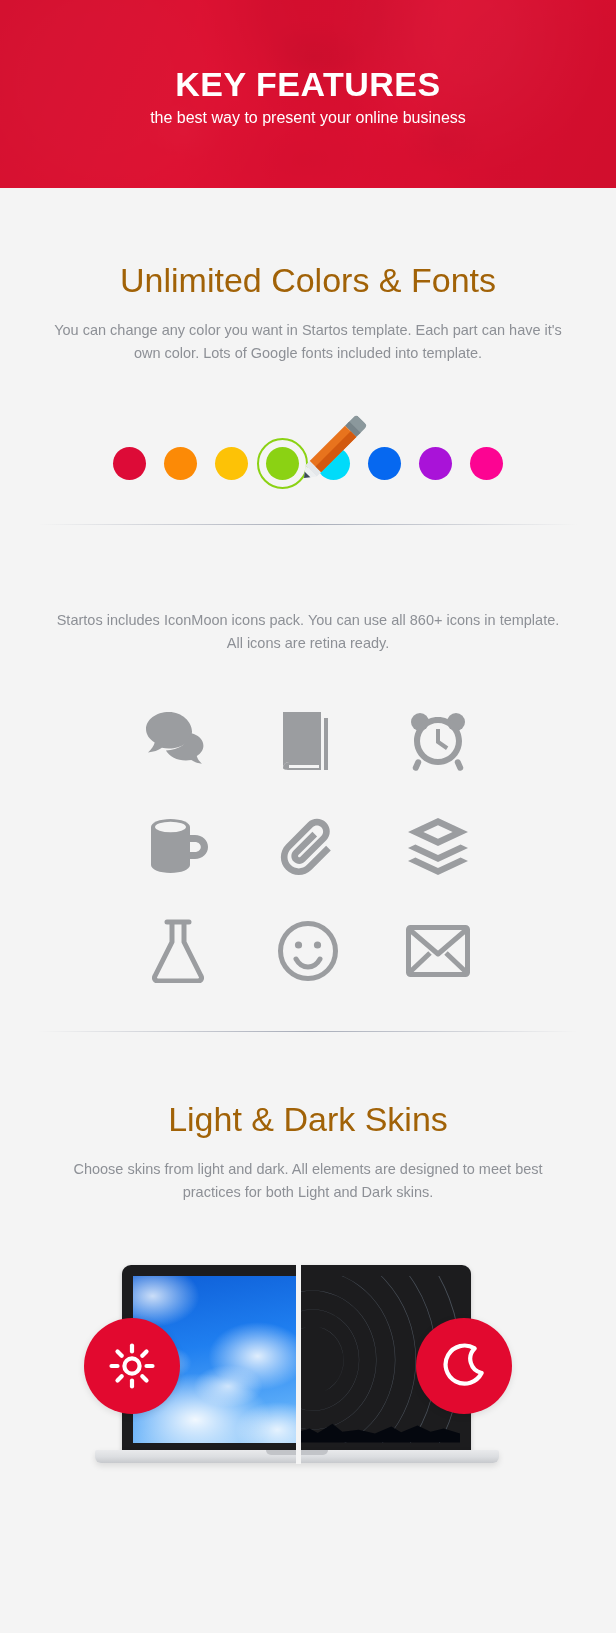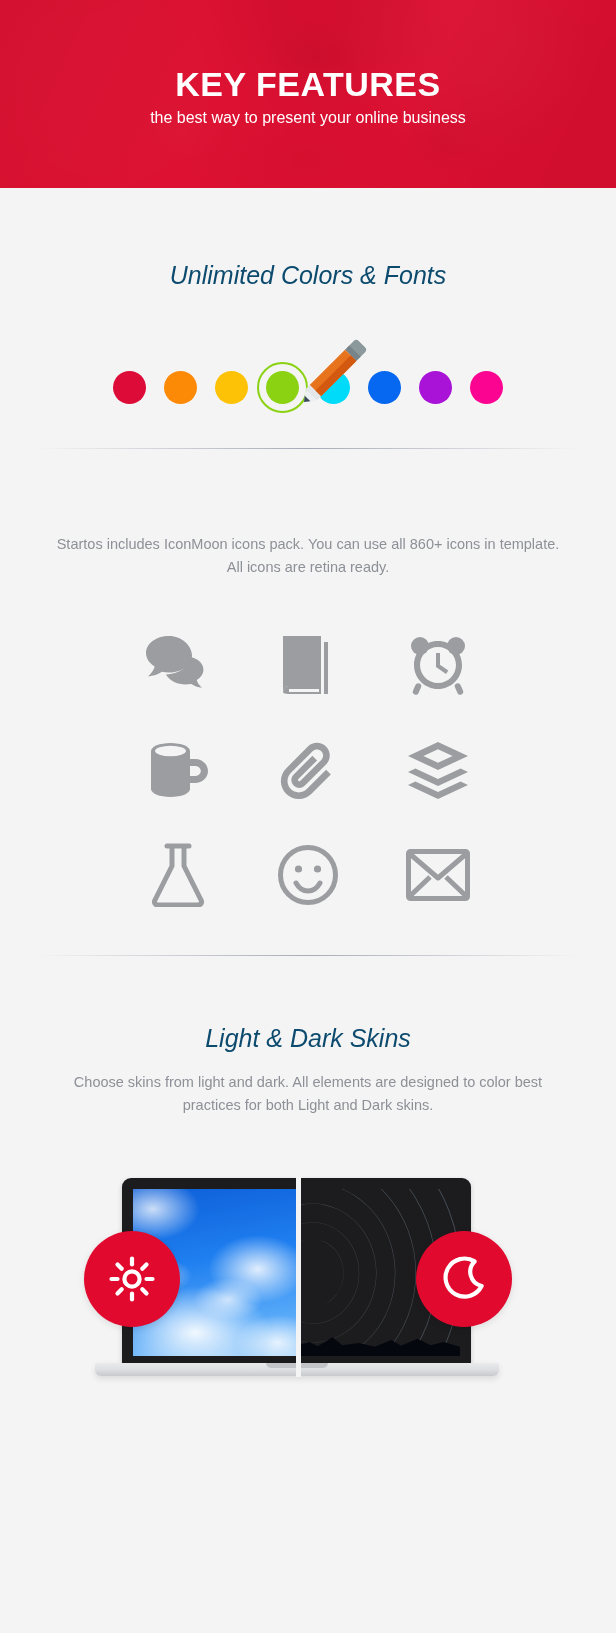--- a/index.html
+++ b/index.html
@@ -78,26 +78,25 @@
 
   
   .section {
     position: relative;
     width: 616px;
     box-sizing: border-box;
     padding: 0 36px;
     text-align: center;
   }
   .section-title {
-    font-size: 25px;
+    font-size: 34px;
     font-weight: 400;
-    color: #0c4a6e;
+    color: #a16207;
     margin: 0;
     line-height: 1.2;
-    font-style: italic;
   }
   .section-desc {
     font-size: 14.5px;
     font-weight: 400;
     color: #8d9096;
     line-height: 1.62;
     margin: 18px auto 0 auto;
     max-width: 510px;
   }
   .divider {
@@ -291,20 +290,21 @@
   <div class="hero-photo"></div>
   <div class="hero-tint"></div>
   <div class="hero-inner">
     <h1 class="hero-title">KEY FEATURES</h1>
     <p class="hero-sub">the best way to present your online business</p>
   </div>
 </div>
 
 <div class="section" id="sec-colors">
   <h2 class="section-title">Unlimited Colors &amp; Fonts</h2>
+  <p class="section-desc">You can change any color you want in Startos template. Each part can have it's own color. Lots of Google fonts included into template.</p>
 
   <div class="swatch-row">
     <div class="swatch" style="background: rgb(221, 11, 55);"></div>
     <div class="swatch" style="background: rgb(252, 138, 6);"></div>
     <div class="swatch" style="background: rgb(253, 194, 6);"></div>
     <div class="swatch selected" style="background: rgb(139, 210, 19);"></div>
     <div class="swatch" style="background: rgb(0, 219, 250);"></div>
     <div class="swatch" style="background: rgb(6, 104, 240);"></div>
     <div class="swatch" style="background: rgb(169, 19, 216);"></div>
     <div class="swatch" style="background: rgb(252, 4, 146);"></div>
@@ -400,21 +400,21 @@
       </svg>
     </div>
 
   </div>
 </div>
 
 <div class="divider" style="margin-top:43px"></div>
 
 <div class="section" id="sec-skins">
   <h2 class="section-title">Light &amp; Dark Skins</h2>
-  <p class="section-desc">Choose skins from light and dark. All elements are designed to color best practices for both Light and Dark skins.</p>
+  <p class="section-desc">Choose skins from light and dark. All elements are designed to meet best practices for both Light and Dark skins.</p>
 
   <div class="laptop-wrap">
     <div class="laptop">
       <div class="laptop-screen">
         <div class="screen-light"></div>
         <div class="screen-dark">
           <div class="trail" style="transform:scale(1)"></div>
           <div class="trail" style="transform:scale(.86)"></div>
           <div class="trail" style="transform:scale(.72)"></div>
           <div class="trail" style="transform:scale(.60)"></div>

